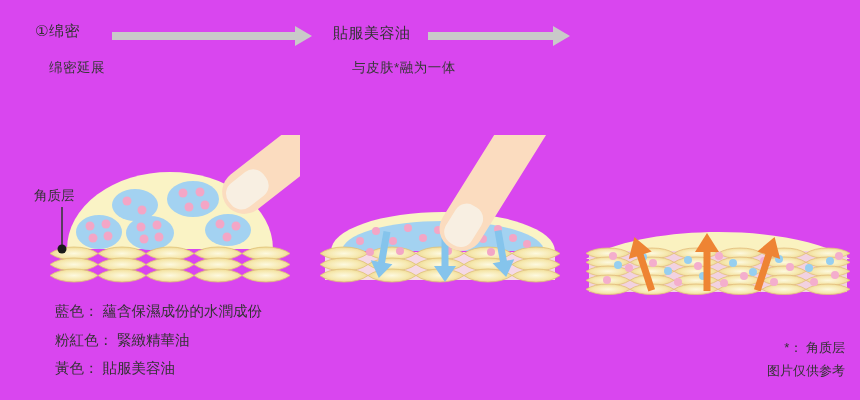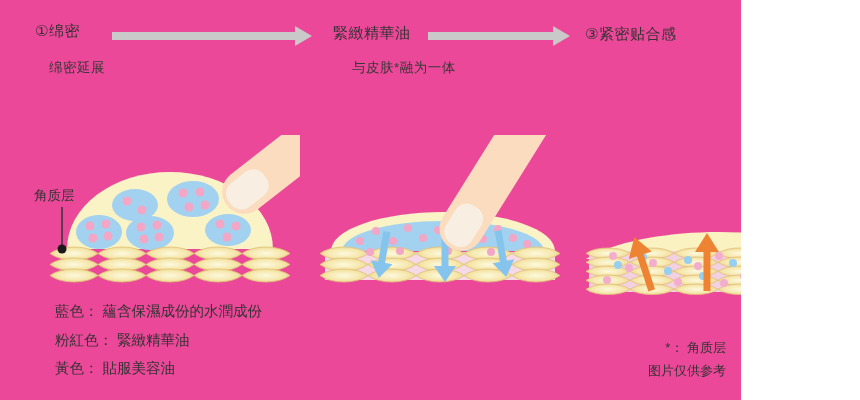--- a/index.html
+++ b/index.html
@@ -1,17 +1,17 @@
 <!DOCTYPE html>
 <html><head>
 <meta charset="utf-8">
 <style>
   html,body{margin:0;padding:0;background:#ffffff;}
   body{font-family:"Liberation Sans","DejaVu Sans",sans-serif;color:#333333;}
-  .canvas{position:relative;width:741px;height:400px;background:#ec4899;overflow:hidden;}
+  .canvas{position:relative;width:860px;height:400px;background:#d946ef;overflow:hidden;}
   .abs{position:absolute;}
   .step-title{font-size:15px;font-weight:500;color:#333;letter-spacing:0.5px;white-space:nowrap;}
   .step-desc{font-size:13.5px;color:#383838;letter-spacing:0.5px;white-space:nowrap;line-height:25px;}
   .flow-arrow{position:absolute;height:20px;}
   .flow-arrow .shaft{position:absolute;left:0;right:15px;top:6px;height:8px;background:#C9C9C9;}
   .flow-arrow .head{position:absolute;right:0;top:0;width:0;height:0;
     border-left:17px solid #C9C9C9;border-top:10px solid transparent;border-bottom:10px solid transparent;}
   .stratum-label{font-size:13.5px;color:#333;white-space:nowrap;text-align:center;}
   .legend{font-size:14.5px;line-height:28.5px;color:#333;white-space:nowrap;}
   .footnote{font-size:13px;line-height:23px;color:#333;text-align:right;white-space:nowrap;}
@@ -23,29 +23,28 @@
 <div class="canvas">
 
   <div class="abs step-title" style="left:35px;top:22px;">①绵密</div>
   <div class="abs step-desc" style="left:49px;top:55px;">绵密延展</div>
 
   <div class="flow-arrow" style="left:112px;top:26px;width:200px;">
     <div class="shaft"></div>
     <div class="head"></div>
   </div>
 
-  <div class="abs step-title" style="left:333px;top:24px;">緊緻精華油</div>
+  <div class="abs step-title" style="left:333px;top:24px;">貼服美容油</div>
   <div class="abs step-desc" style="left:352px;top:55px;">与皮肤*融为一体</div>
 
   <div class="flow-arrow" style="left:428px;top:26px;width:142px;">
     <div class="shaft"></div>
     <div class="head"></div>
   </div>
 
-  <div class="abs step-title" style="left:585px;top:25px;">③紧密贴合感</div>
   <div class="abs step-desc" style="left:604px;top:54px;">
   </div>
 
   <div class="abs stratum-label" style="left:34px;top:187px;">角质层</div>
 
   <svg class="abs" style="left:28px;top:135px;" width="272" height="160" viewBox="0 0 272 160">
     <defs>
       <radialGradient id="cellG1" cx="50%" cy="50%" r="62%">
         <stop offset="0%" stop-color="#FDF9DF"></stop>
         <stop offset="55%" stop-color="#F6E8AE"></stop>

